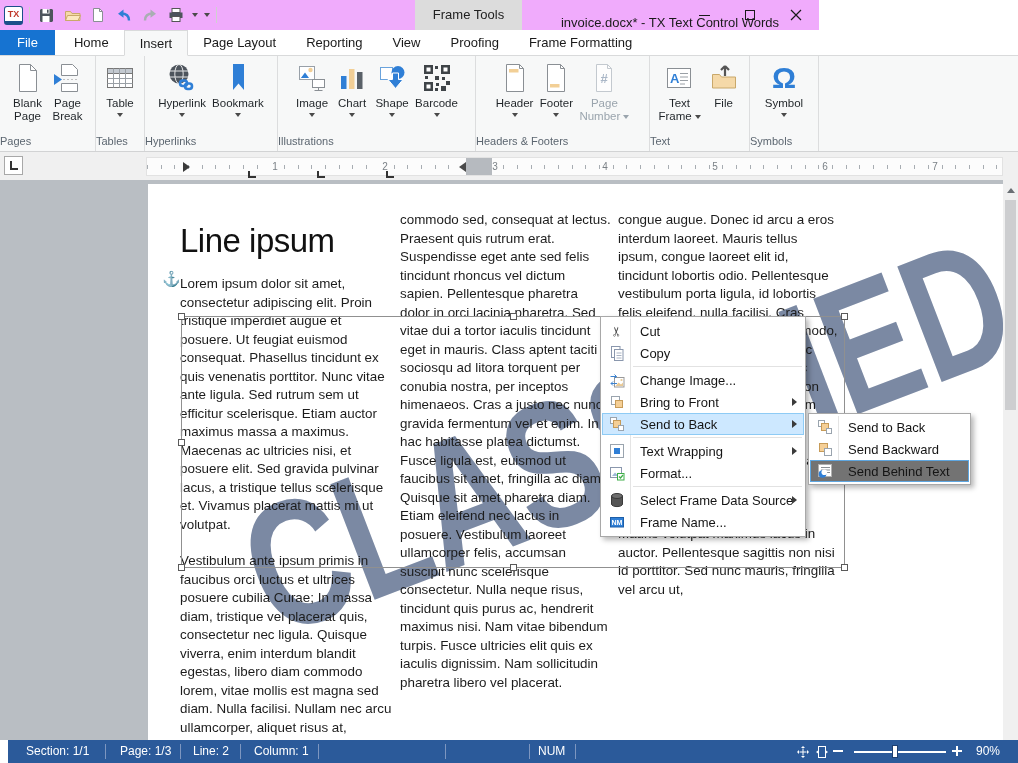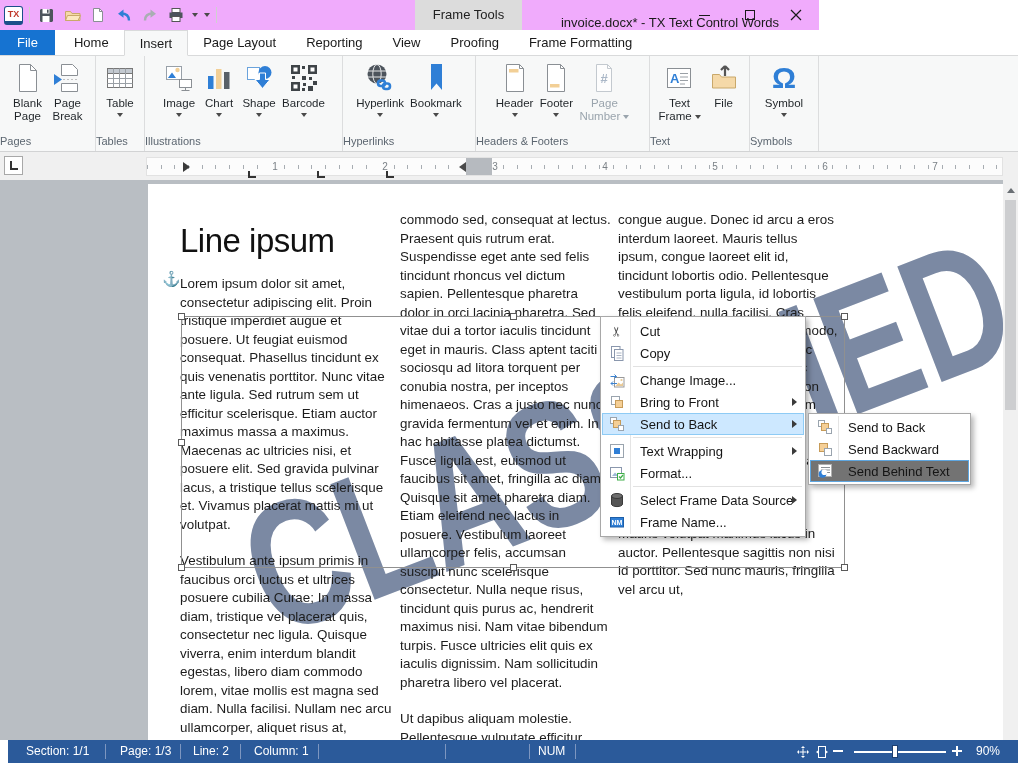--- a/index.html
+++ b/index.html
@@ -228,20 +228,56 @@
               <path d="M9.5 6.5v19M15.5 6.5v19M21.5 6.5v19" stroke="#9aa0a6"></path>
             </svg>
           </div>
         <div class="rlabel">
             <span>Table</span>
           </div>
         <div class="rarr"></div>
       </div>
     </div>
     <div class="rgrouplabel">Tables</div>
+  </div>
+
+  <div class="rgroup" style="min-width:133px">
+    <div class="rbuttons">
+      <div class="rbtn">
+        <div class="ricon">
+            <svg width="32" height="32">
+              <circle cx="13" cy="12" r="9.5" fill="#4d545c"></circle>
+              <g stroke="#fff" fill="none" opacity="0.85">
+                <ellipse cx="13" cy="12" rx="4.2" ry="9.5"></ellipse>
+                <path d="M4 9h18M4 15h18"></path>
+              </g>
+              <g stroke="#2f7fd6" stroke-width="2.6" fill="none">
+                <rect x="14" y="18.5" width="7" height="5.5" rx="2.7"></rect>
+                <rect x="19" y="21.5" width="7" height="5.5" rx="2.7"></rect>
+              </g>
+            </svg>
+          </div>
+        <div class="rlabel">
+            <span>Hyperlink</span>
+          </div>
+        <div class="rarr"></div>
+      </div>
+      <div class="rbtn">
+        <div class="ricon">
+            <svg width="32" height="32">
+              <path d="M11 2h11v26l-5.5-6.5L11 28z" fill="#2f7fd6"></path>
+            </svg>
+          </div>
+        <div class="rlabel">
+            <span>Bookmark</span>
+          </div>
+        <div class="rarr"></div>
+      </div>
+    </div>
+    <div class="rgrouplabel">Hyperlinks</div>
   </div>
 
   <div class="rgroup" style="min-width:198px">
     <div class="rbuttons">
       <div class="rbtn">
         <div class="ricon">
             <svg width="32" height="32">
               <rect x="3.5" y="4.5" width="15" height="13" fill="#fff" stroke="#98a0a8"></rect>
               <circle cx="14.5" cy="8" r="2.2" fill="#f2cf96"></circle>
               <path d="M4.5 16.5l4.5-6 4 5.5h-8.5z" fill="#2f7fd6"></path>
@@ -305,56 +341,20 @@
           </div>
         <div class="rlabel">
             <span>Barcode</span>
           </div>
         <div class="rarr"></div>
       </div>
     </div>
     <div class="rgrouplabel">Illustrations</div>
   </div>
 
-  <div class="rgroup" style="min-width:133px">
-    <div class="rbuttons">
-      <div class="rbtn">
-        <div class="ricon">
-            <svg width="32" height="32">
-              <circle cx="13" cy="12" r="9.5" fill="#4d545c"></circle>
-              <g stroke="#fff" fill="none" opacity="0.85">
-                <ellipse cx="13" cy="12" rx="4.2" ry="9.5"></ellipse>
-                <path d="M4 9h18M4 15h18"></path>
-              </g>
-              <g stroke="#2f7fd6" stroke-width="2.6" fill="none">
-                <rect x="14" y="18.5" width="7" height="5.5" rx="2.7"></rect>
-                <rect x="19" y="21.5" width="7" height="5.5" rx="2.7"></rect>
-              </g>
-            </svg>
-          </div>
-        <div class="rlabel">
-            <span>Hyperlink</span>
-          </div>
-        <div class="rarr"></div>
-      </div>
-      <div class="rbtn">
-        <div class="ricon">
-            <svg width="32" height="32">
-              <path d="M11 2h11v26l-5.5-6.5L11 28z" fill="#2f7fd6"></path>
-            </svg>
-          </div>
-        <div class="rlabel">
-            <span>Bookmark</span>
-          </div>
-        <div class="rarr"></div>
-      </div>
-    </div>
-    <div class="rgrouplabel">Hyperlinks</div>
-  </div>
-
   <div class="rgroup" style="min-width:174px">
     <div class="rbuttons">
       <div class="rbtn">
         <div class="ricon">
             <svg width="32" height="32">
               <path d="M7.5 2.5h13l4 4v23h-17z" fill="#fff" stroke="#8a8f94"></path>
               <path d="M20.5 2.5v4h4" fill="none" stroke="#8a8f94"></path>
               <rect x="10" y="7" width="9.5" height="3.5" fill="#f2cf96"></rect>
             </svg>
           </div>
@@ -461,21 +461,20 @@
     <span class="anchor">⚓</span>
 
     <div class="dcol" style="left:32px; top:36px; width:213px; height:520px; overflow:hidden">
       <div class="dheading">Line ipsum</div>
       <p>Lorem ipsum dolor sit amet, consectetur adipiscing elit. Proin tristique imperdiet augue et posuere. Ut feugiat euismod consequat. Phasellus tincidunt ex quis venenatis porttitor. Nunc vitae ante ligula. Sed rutrum sem ut efficitur scelerisque. Etiam auctor maximus massa a maximus. Maecenas ac ultricies nisi, et posuere elit. Sed gravida pulvinar lacus, a tristique tellus scelerisque et. Vivamus placerat mattis mi ut volutpat.</p>
       <p>Vestibulum ante ipsum primis in faucibus orci luctus et ultrices posuere cubilia Curae; In massa diam, tristique vel placerat quis, consectetur nec ligula. Quisque viverra, enim interdum blandit egestas, libero diam commodo lorem, vitae mollis est magna sed diam. Nulla facilisi. Nullam nec arcu ullamcorper, aliquet risus at, semper tortor. Donec nec sem ut arcu sagittis pharetra nec at sem. Praesent odio tellus,</p>
     </div>
 
     <div class="dcol" style="left:252px; top:27px; width:211px; height:529px; overflow:hidden">
       <p>commodo sed, consequat at lectus. Praesent quis rutrum erat. Suspendisse eget ante sed felis tincidunt rhoncus vel dictum sapien. Pellentesque pharetra dolor in orci lacinia pharetra. Sed vitae dui a tortor iaculis tincidunt eget in mauris. Class aptent taciti sociosqu ad litora torquent per conubia nostra, per inceptos himenaeos. Cras a justo nec nunc gravida fermentum vel et enim. In hac habitasse platea dictumst. Fusce ligula est, euismod ut faucibus sit amet, fringilla ac diam. Quisque sit amet pharetra diam. Etiam eleifend nec lacus in posuere. Vestibulum laoreet ullamcorper felis, accumsan suscipit nunc scelerisque consectetur. Nulla neque risus, tincidunt quis purus ac, hendrerit maximus nisi. Nam vitae bibendum turpis. Fusce ultricies elit quis ex iaculis dignissim. Nam sollicitudin pharetra libero vel placerat.</p>
-      <p>Ut dapibus aliquam molestie. Pellentesque vulputate efficitur</p>
     </div>
 
     <div class="dcol" style="left:470px; top:27px; width:221px; height:529px; overflow:hidden">
       <p>congue augue. Donec id arcu a eros interdum laoreet. Mauris tellus ipsum, congue laoreet elit id, tincidunt lobortis odio. Pellentesque vestibulum porta ligula, id lobortis felis eleifend, nulla facilisi. Cras sagittis, magna in porttitor commodo, augue diam tristique magna, nec sodales nibh elit id nunc. Donec porta. Morbi eu viverra lorem, non pretium mi. Pellentesque aliquam purus quam, eget rutrum dui euismod sed. Morbi vitae eros aliquet, aliquam est et, tristique ante. Praesent lacinia dictum libero a facilisis.</p>
       <p>Mauris volutpat maximus lacus in auctor. Pellentesque sagittis non nisi id porttitor. Sed nunc mauris, fringilla vel arcu ut,</p>
     </div>
 
     <div class="selframe">
       <div class="hdl" style="left:-4px; top:-4px"></div>
       <div class="hdl" style="left:328px; top:-4px"></div>

